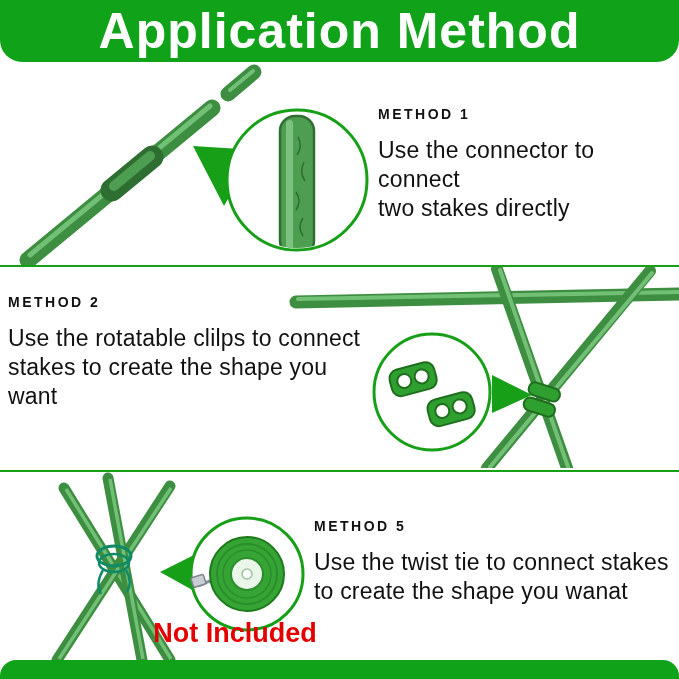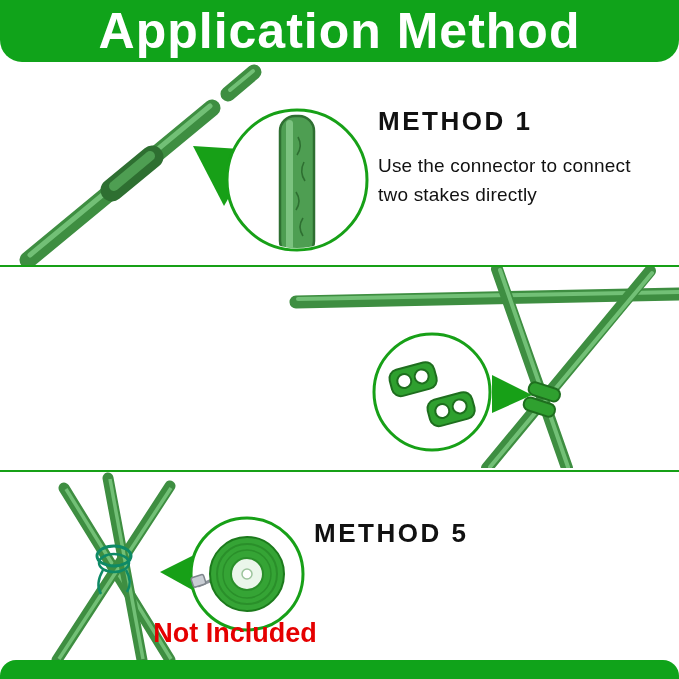--- a/index.html
+++ b/index.html
@@ -21,24 +21,24 @@
   .bottom-bar{
     position:absolute;left:0;bottom:0;width:679px;height:19px;
     background:#10A31A;border-radius:16px 16px 0 0;
   }
   .svg-abs{position:absolute;left:0;display:block;}
   .svg1{top:62px}
   .svg2{top:267px}
   .svg3{top:472px}
   .text-block{position:absolute;color:#111;}
   .method-title{
-    font-size:26px;font-weight:bold;letter-spacing:2.5px;margin:0 0 14px 0;color:#111;
+    font-size:14px;font-weight:bold;letter-spacing:2.5px;margin:0 0 14px 0;color:#111;
   }
   .method-desc{
-    font-size:19px;line-height:29px;letter-spacing:0.2px;margin:0;color:#111;
+    font-size:23px;line-height:29px;letter-spacing:0.2px;margin:0;color:#111;
     white-space:pre-line;
   }
   .t1{left:378px;top:106px;width:300px;}
   .t2{left:8px;top:294px;width:370px;}
   .t3{left:314px;top:518px;width:360px;}
   .not-included{
     position:absolute;left:145px;top:618px;width:180px;text-align:center;
     font-size:27px;font-weight:bold;color:#E50000;
   }
 </style>
@@ -108,20 +108,25 @@
         <circle cx="422" cy="112" r="7" fill="#ffffff" stroke="#1E6E1E" stroke-width="2"></circle>
       </g>
       <g transform="rotate(-15 450 142)">
         <rect x="428" y="129" width="46" height="27" rx="9" fill="#2FA02F" stroke="#1E6E1E" stroke-width="2"></rect>
         <circle cx="442" cy="142" r="7" fill="#ffffff" stroke="#1E6E1E" stroke-width="2"></circle>
         <circle cx="460" cy="142" r="7" fill="#ffffff" stroke="#1E6E1E" stroke-width="2"></circle>
       </g>
     </g>
   </svg>
 
+  <div class="text-block t2">
+    <h2 class="method-title">METHOD 2</h2>
+    <p class="method-desc">Use the rotatable clilps to connect
+stakes to create the shape you want</p>
+  </div>
 
   <div class="divider d2"></div>
 
   <svg class="svg-abs svg3" width="679" height="190" viewBox="0 0 679 190">
     <g>
       <line x1="64" y1="16" x2="170" y2="188" stroke="#3E8E41" stroke-width="11" stroke-linecap="round"></line>
       <line x1="66" y1="17" x2="171" y2="187" stroke="#72C076" stroke-width="3.5"></line>
       <line x1="170" y1="14" x2="57" y2="188" stroke="#3E8E41" stroke-width="11" stroke-linecap="round"></line>
       <line x1="171" y1="16" x2="59" y2="187" stroke="#72C076" stroke-width="3.5"></line>
       <line x1="108" y1="6" x2="142" y2="188" stroke="#3E8E41" stroke-width="11" stroke-linecap="round"></line>
@@ -144,19 +149,21 @@
         <circle cx="247" cy="102" r="30" fill="none" stroke="#2A8F2A" stroke-width="2"></circle>
         <circle cx="247" cy="102" r="24" fill="none" stroke="#2A8F2A" stroke-width="1.5"></circle>
         <circle cx="247" cy="102" r="16" fill="#EAF6EA" stroke="#2A8F2A" stroke-width="2"></circle>
         <circle cx="247" cy="102" r="5" fill="#ffffff" stroke="#9CC49C" stroke-width="1.5"></circle>
       </g>
     </g>
   </svg>
 
   <div class="text-block t3">
     <h2 class="method-title">METHOD 5</h2>
+    <p class="method-desc">Use the twist tie to connect stakes
+to create the shape you wanat</p>
   </div>
 
   <div class="not-included">Not Included</div>
 
   <footer class="bottom-bar"></footer>
 
 </div>
 
 </body></html>

